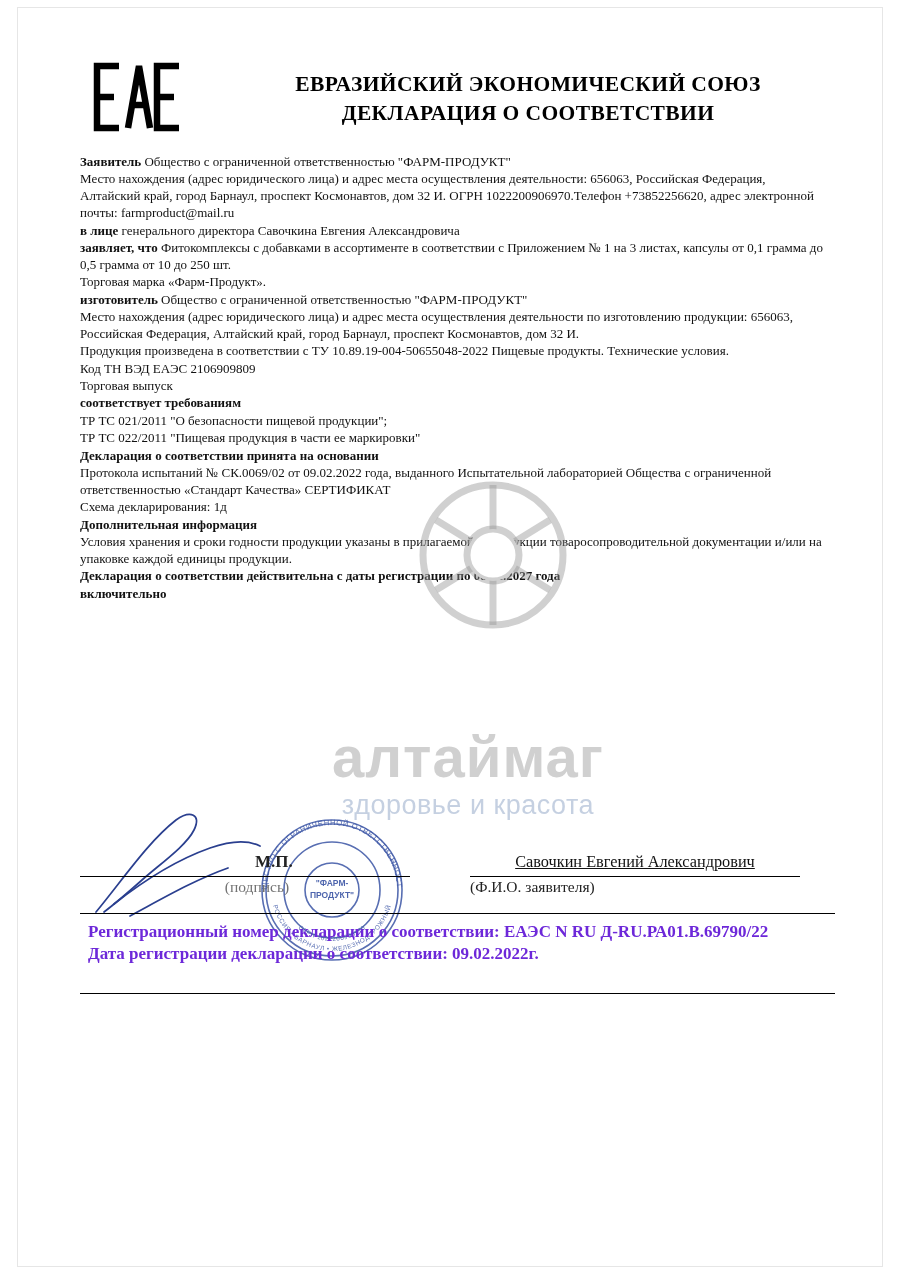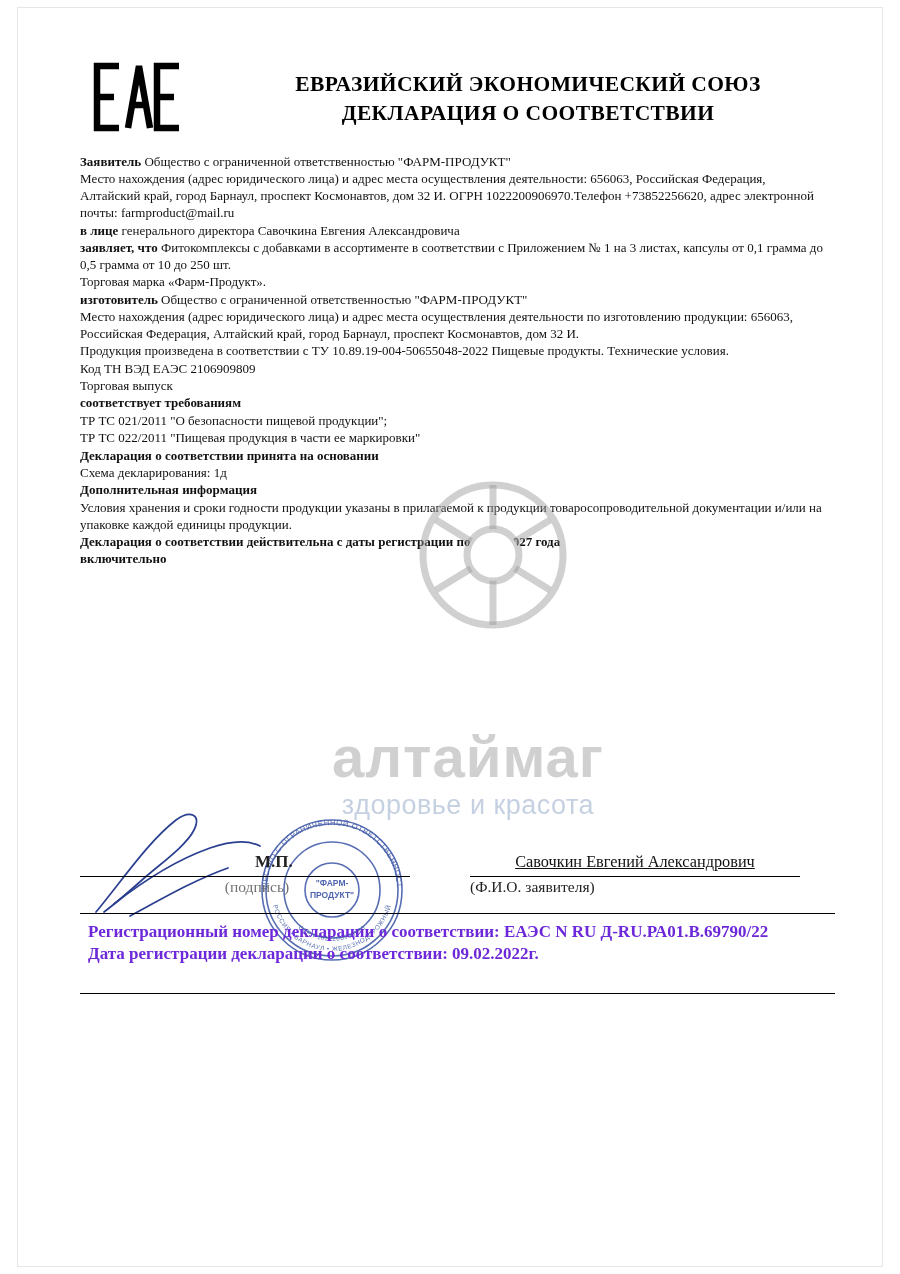--- a/index.html
+++ b/index.html
@@ -271,20 +271,21 @@
       <p>Торговая марка «Фарм-Продукт».</p>
       <p><span class="b">изготовитель</span><span> Общество с ограниченной ответственностью "ФАРМ-ПРОДУКТ"</span></p>
       <p>Место нахождения (адрес юридического лица) и адрес места осуществления деятельности по изготовлению продукции: 656063, Российская Федерация, Алтайский край, город Барнаул, проспект Космонавтов, дом 32 И.</p>
       <p>Продукция произведена в соответствии с ТУ  10.89.19-004-50655048-2022  Пищевые продукты. Технические условия.</p>
       <p> Код ТН ВЭД ЕАЭС 2106909809</p>
       <p>Торговая выпуск</p>
       <p class="b">соответствует требованиям</p>
       <p>ТР ТС 021/2011 "О безопасности пищевой продукции";</p>
       <p>ТР ТС 022/2011 "Пищевая продукция в части ее маркировки"</p>
       <p class="b">Декларация о соответствии принята на основании</p>
+      <p>Протокола испытаний № СК.0069/02 от 09.02.2022 года, выданного Испытательной лабораторией Общества с ограниченной ответственностью «Стандарт Качества» СЕРТИФИКАТ</p>
       <p>Схема декларирования: 1д</p>
       <p class="b sp-top-lg">Дополнительная информация</p>
       <p>Условия хранения и сроки годности продукции указаны в прилагаемой к продукции товаросопроводительной документации и/или на упаковке каждой единицы продукции.</p>
       <p class="b sp-top-lg">Декларация о соответствии действительна с даты регистрации по 08.02.2027 года</p>
       <p class="b">включительно</p>
     </div>
 
     <div class="sig-area">
       <div class="sig-scribble">
         <svg viewBox="0 0 230 112" width="230" height="112" aria-hidden="true">

